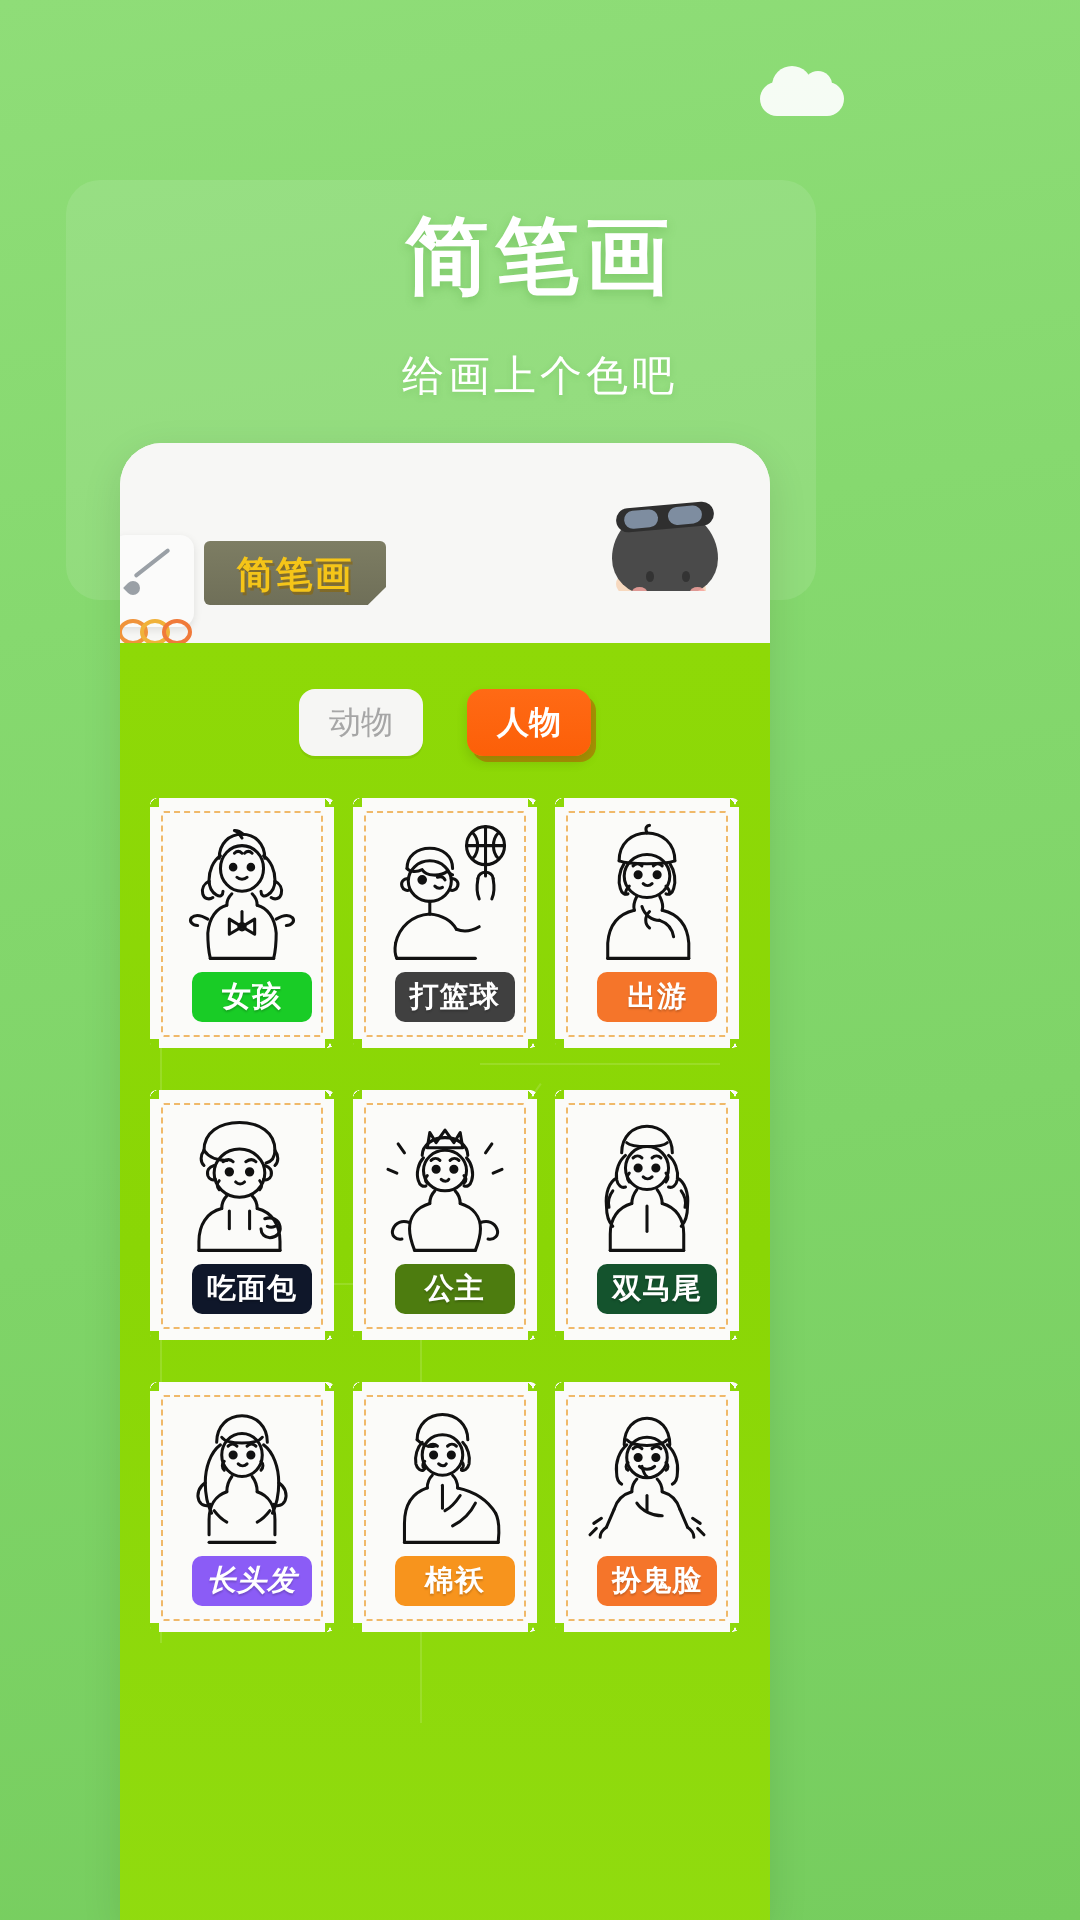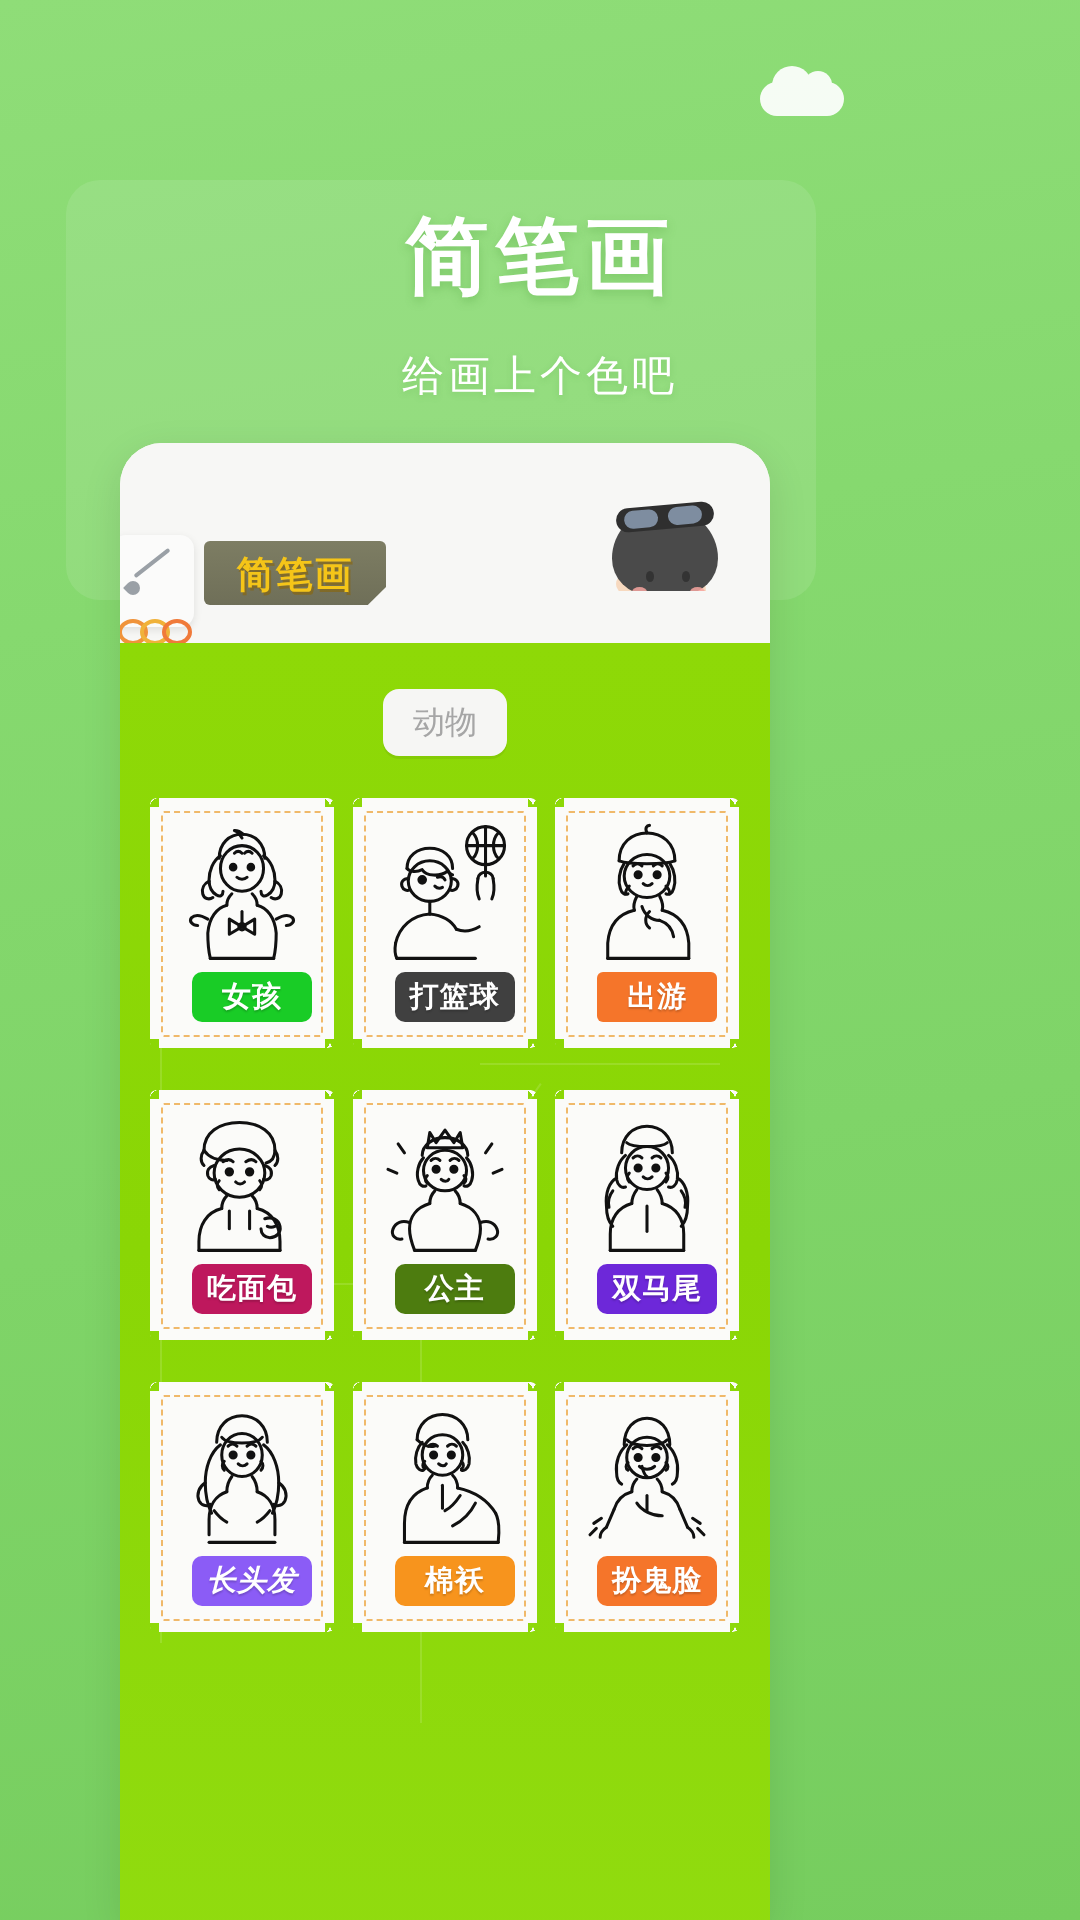--- a/index.html
+++ b/index.html
@@ -390,20 +390,21 @@
     <div class="deco-lines">
       <span style="left:40px;  top:300px; width:2px;  height:700px;"></span>
       <span style="left:300px; top:520px; width:2px;  height:560px;"></span>
       <span style="left:60px;  top:640px; width:300px;height:2px;"></span>
       <span style="left:360px; top:420px; width:240px;height:2px;"></span>
       <span style="left:420px; top:440px; width:2px;  height:260px; transform:rotate(35deg); transform-origin: top left;"></span>
     </div>
 
     <div class="tabs">
       <div class="tab inactive">动物</div>
+      <div class="tab active">人物</div>
     </div>
 
     <div class="grid">
 
       <div class="card">
         <div class="card-inner"></div>
         <div class="card-art">
           <svg viewBox="0 0 120 110" fill="none" stroke="#111" stroke-width="2.4" stroke-linecap="round" stroke-linejoin="round">
             <path d="M60 12c-3-5-6-6-6-6s4 0 7 3"></path>
             <path d="M42 28c0-12 8-19 18-19s18 7 18 19"></path>
@@ -485,21 +486,21 @@
             <path d="M52 58c-2 4-3 8-2 11"></path>
             <path d="M70 58c2 4 3 8 2 11"></path>
             <path d="M50 69c-13 3-20 12-21 26v12"></path>
             <path d="M72 69c13 3 20 12 21 26v12"></path>
             <path d="M29 107h64"></path>
             <path d="M56 66c2 7 8 11 14 11"></path>
             <path d="M70 77c6 2 10 7 11 13"></path>
             <path d="M62 70c-4 4-4 10 0 13"></path>
           </svg>
         </div>
-        <div class="card-label" style="background:#f5752a;border-radius:6px;">出游</div>
+        <div class="card-label" style="background:#f5752a;">出游</div>
       </div>
 
       <div class="card">
         <div class="card-inner"></div>
         <div class="card-art">
           <svg viewBox="0 0 120 110" fill="none" stroke="#111" stroke-width="2.4" stroke-linecap="round" stroke-linejoin="round">
             <path d="M30 28c0-14 12-22 28-22s28 8 28 22c0 6-3 9-7 10"></path>
             <path d="M30 28c4 6 12 8 18 8"></path>
             <path d="M30 28c-3 4-3 9 0 12"></path>
             <path d="M86 28c3 4 3 9 0 12"></path>
@@ -517,21 +518,21 @@
             <path d="M68 64c3 3 4 7 4 10"></path>
             <path d="M44 74c-12 3-18 13-18 26v7"></path>
             <path d="M72 74c12 3 18 13 18 26v7"></path>
             <path d="M26 107h64"></path>
             <path d="M50 76v14"></path>
             <path d="M66 76v14"></path>
             <path d="M78 82c6-2 11 1 12 6 1 5-3 9-8 9-4 0-7-3-7-7"></path>
             <path d="M80 88c2 1 4 1 6 0"></path>
           </svg>
         </div>
-        <div class="card-label" style="background:#be185d;">吃面包</div>
+        <div class="card-label" style="background:#0f172a;">吃面包</div>
       </div>
 
       <div class="card">
         <div class="card-inner"></div>
         <div class="card-art">
           <svg viewBox="0 0 120 110" fill="none" stroke="#111" stroke-width="2.4" stroke-linecap="round" stroke-linejoin="round">
             <path d="M48 14l5 8 7-10 7 10 5-8 2 12H46z"></path>
             <path d="M42 32c0-8 8-14 18-14s18 6 18 14"></path>
             <ellipse cx="60" cy="44" rx="17" ry="16"></ellipse>
             <path d="M43 34c-4 4-6 12-4 18 1 4 4 5 6 4"></path>
@@ -580,21 +581,21 @@
             <path d="M52 59c-3 4-4 8-4 11"></path>
             <path d="M68 59c3 4 4 8 4 11"></path>
             <path d="M48 70c-11 3-17 12-17 24v13"></path>
             <path d="M72 70c11 3 17 12 17 24v13"></path>
             <path d="M31 107h58"></path>
             <path d="M60 72v20"></path>
             <path d="M33 60c-3 4-4 9-3 13"></path>
             <path d="M87 60c3 4 4 9 3 13"></path>
           </svg>
         </div>
-        <div class="card-label" style="background:#6d28d9;">双马尾</div>
+        <div class="card-label" style="background:#14532d;">双马尾</div>
       </div>
 
       <div class="card">
         <div class="card-inner"></div>
         <div class="card-art">
           <svg viewBox="0 0 120 110" fill="none" stroke="#111" stroke-width="2.4" stroke-linecap="round" stroke-linejoin="round">
             <path d="M40 28c0-13 9-21 20-21s20 8 20 21"></path>
             <ellipse cx="60" cy="38" rx="16" ry="17"></ellipse>
             <path d="M44 24c4 6 28 6 32 0"></path>
             <circle cx="53" cy="38" r="2.4" fill="#111"></circle>

